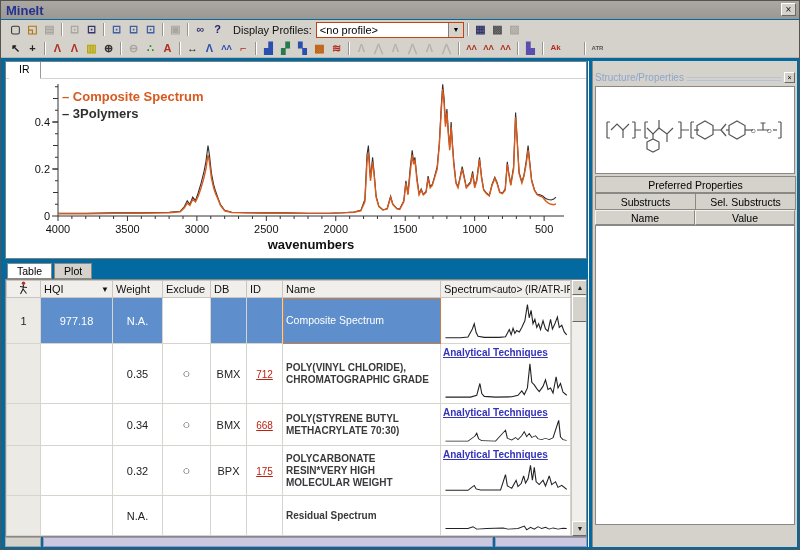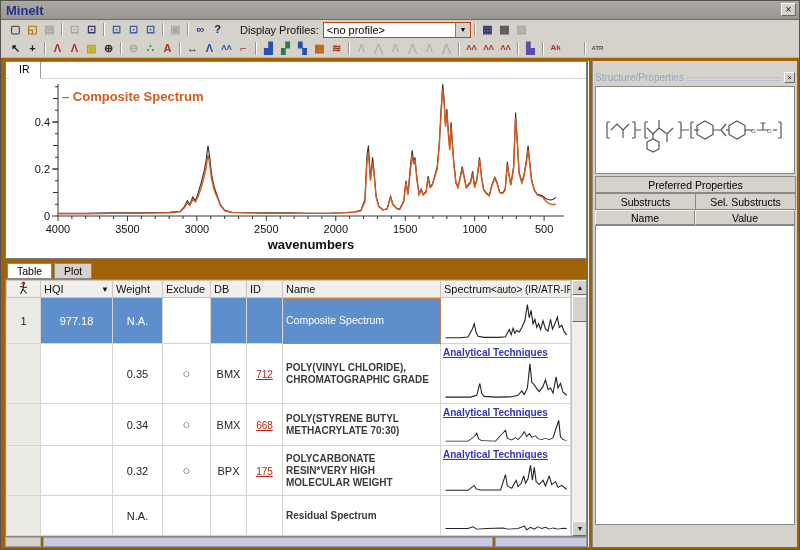--- a/index.html
+++ b/index.html
@@ -1,26 +1,26 @@
 <!DOCTYPE html>
 <html><head>
 <meta charset="utf-8">
 <style>
 *{margin:0;padding:0;box-sizing:border-box}
 html,body{background:#777}
-#win{position:relative;width:800px;height:550px;font-family:"Liberation Sans",sans-serif;background:#a16207;border:1px solid #55534f;overflow:hidden}
+#win{position:relative;width:800px;height:550px;font-family:"Liberation Sans",sans-serif;background:#0369a1;border:1px solid #55534f;overflow:hidden}
 .titlebar{position:absolute;left:0;top:0;width:100%;height:18px;background:linear-gradient(#aba8a4,#9b9894);display:flex;align-items:center;padding:0 5px}
 .title{font-size:13px;font-weight:bold;color:#23318f}
 .closebtn{position:absolute;right:3px;top:2px;width:15px;height:13px;background:#d5d2cb;border:1px solid;border-color:#fff #6b6965 #6b6965 #fff;font-size:10px;line-height:11px;text-align:center;color:#111;cursor:default}
 .tbar{position:absolute;left:0;width:100%;height:19px;display:flex;align-items:center;padding-left:6px;background:#d5d2cb}
 #tb1{top:19px}
 #tb2{top:38px;border-bottom:1px solid #b9b6b0}
 .ticon{width:17px;height:15px;display:inline-flex;align-items:center;justify-content:center;font-size:11px;font-weight:bold;flex:none;line-height:1}
 .sep{width:2px;height:13px;border-left:1px solid #98958f;border-right:1px solid #fff;margin:0 3px;flex:none}
-.dp-label{font-size:11px;color:#111;margin:0 4px 0 14px;white-space:nowrap}
+.dp-label{font-size:11px;color:#111;margin:0 4px 0 7px;white-space:nowrap}
 .dropdown{width:148px;height:16px;background:#fff;border:1px solid #c2410c;display:flex;align-items:center;flex:none}
 .dd-val{font-size:11px;padding-left:3px;flex:1;white-space:nowrap;overflow:hidden}
 .dd-btn{width:15px;height:14px;background:#d5d2cb;border-left:1px solid #807e7a;font-size:7px;text-align:center;line-height:13px;flex:none}
 .plot-panel{position:absolute;left:4px;top:60px;width:582px;height:198px;background:#fff;border:1px solid #807e7a}
 .pstrip{height:17px;position:relative;border-bottom:1px solid #d6d4d0}
 .ir-tab{position:absolute;left:3px;top:0;height:17px;padding:1px 10px 0;background:#fff;border-right:1px solid #9a9894;border-bottom:1px solid #fff;font-size:10.5px}
 .legend{position:absolute;left:56px;top:26px}
 .legend div{font-size:13px;font-weight:600;line-height:17px;white-space:nowrap}
 .lg0{color:#d85a1e}.lg1{color:#2f2f2f}
 #ir-plot{position:absolute;left:0;top:18px;font-family:inherit}
@@ -150,20 +150,21 @@
         <span class="ticon" style="color: rgb(85, 85, 85); font-size: 6px;">ATR</span>
       </span>
   </div>
 
   <div class="plot-panel">
     <div class="pstrip">
       <span class="ir-tab">IR</span>
     </div>
     <div class="legend">
       <div class="lg0">– Composite Spectrum</div>
+      <div class="lg1">– 3Polymers</div>
     </div>
     <svg id="ir-plot" width="580" height="178">
         <line x1="52" y1="4" x2="52" y2="136" stroke="#333" stroke-width="1"></line>
         <line x1="52" y1="136" x2="558" y2="136" stroke="#333" stroke-width="1"></line>
         <line x1="49" y1="124.25" x2="52" y2="124.25" stroke="#333"></line>
         <line x1="47" y1="112.5" x2="52" y2="112.5" stroke="#333"></line>
         <line x1="49" y1="100.75" x2="52" y2="100.75" stroke="#333"></line>
         <line x1="47" y1="89" x2="52" y2="89" stroke="#333"></line>
         <line x1="49" y1="77.25" x2="52" y2="77.25" stroke="#333"></line>
         <line x1="47" y1="65.49999999999999" x2="52" y2="65.49999999999999" stroke="#333"></line>

